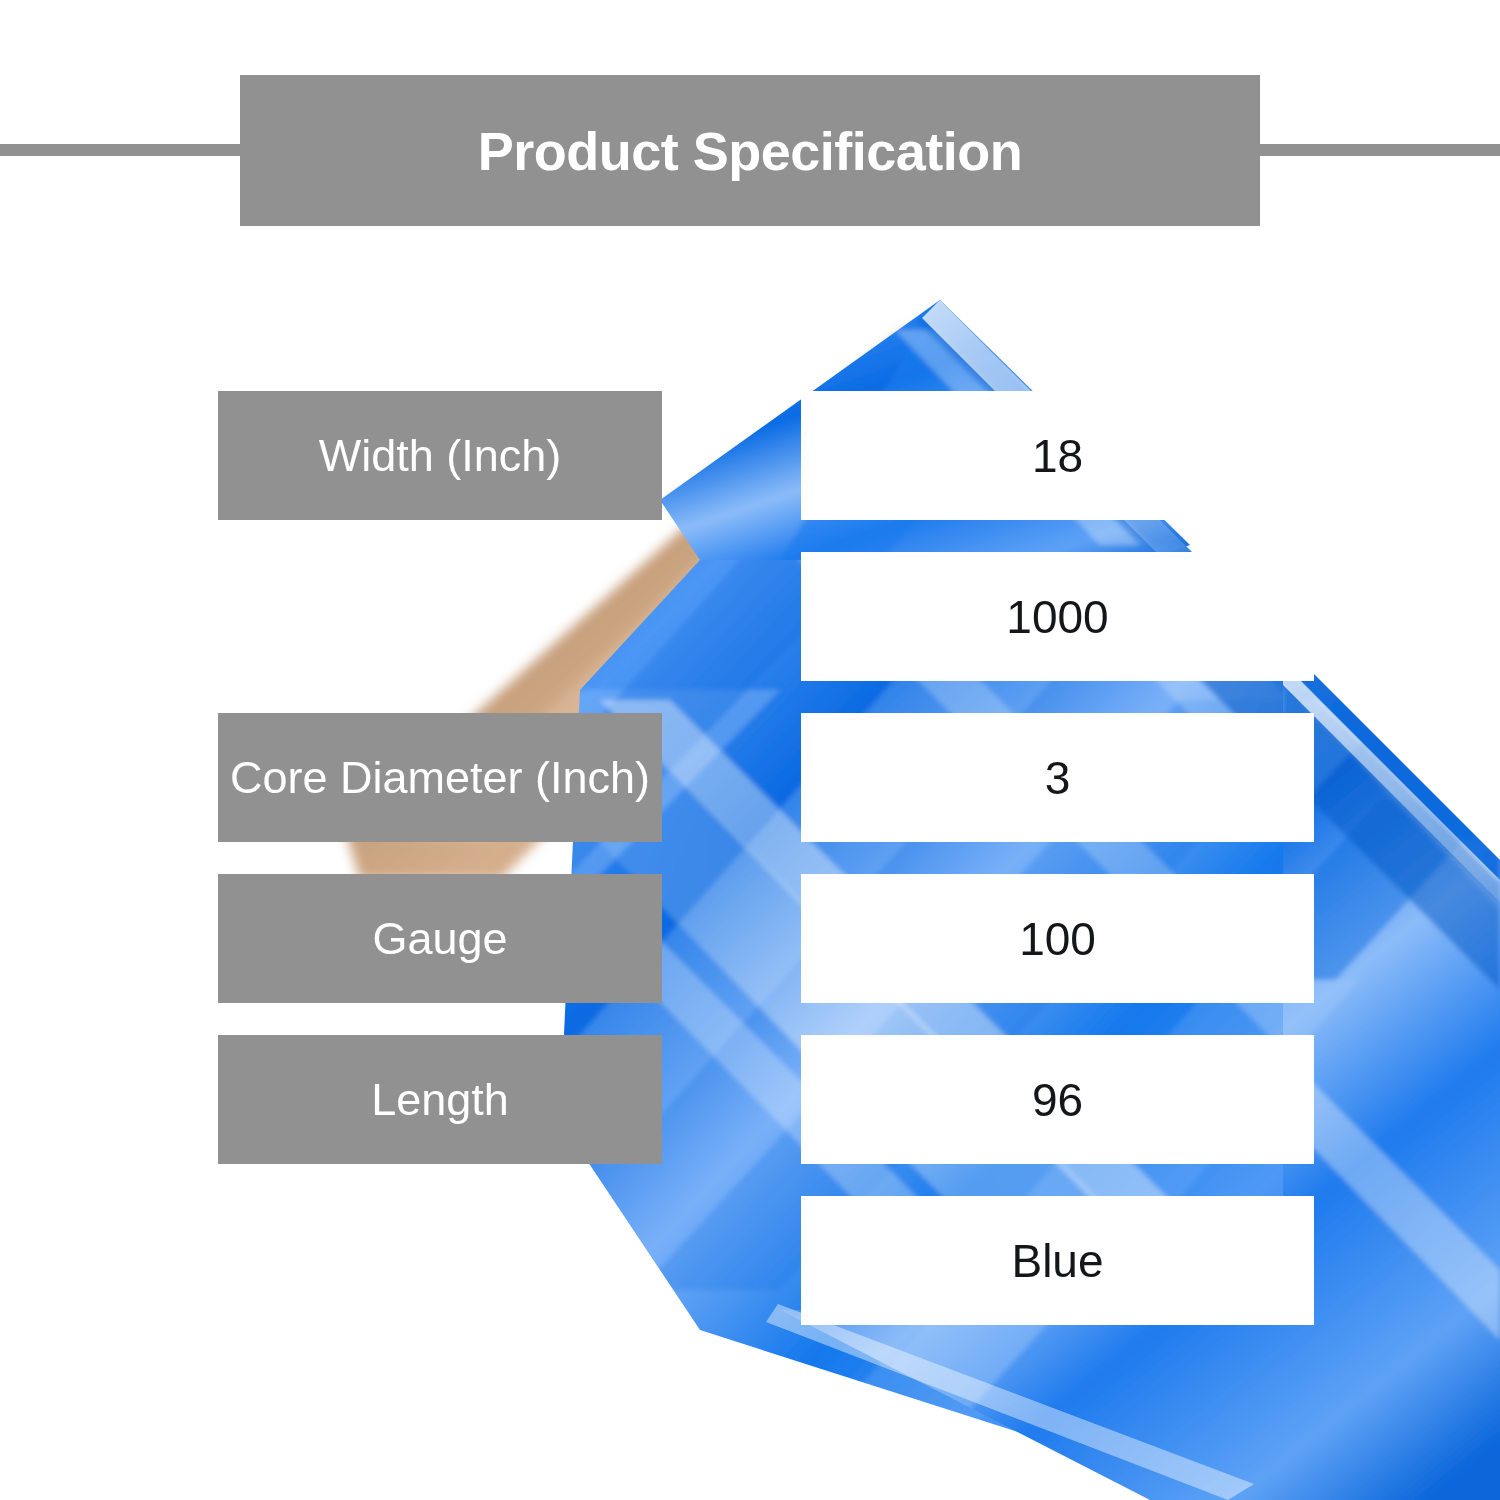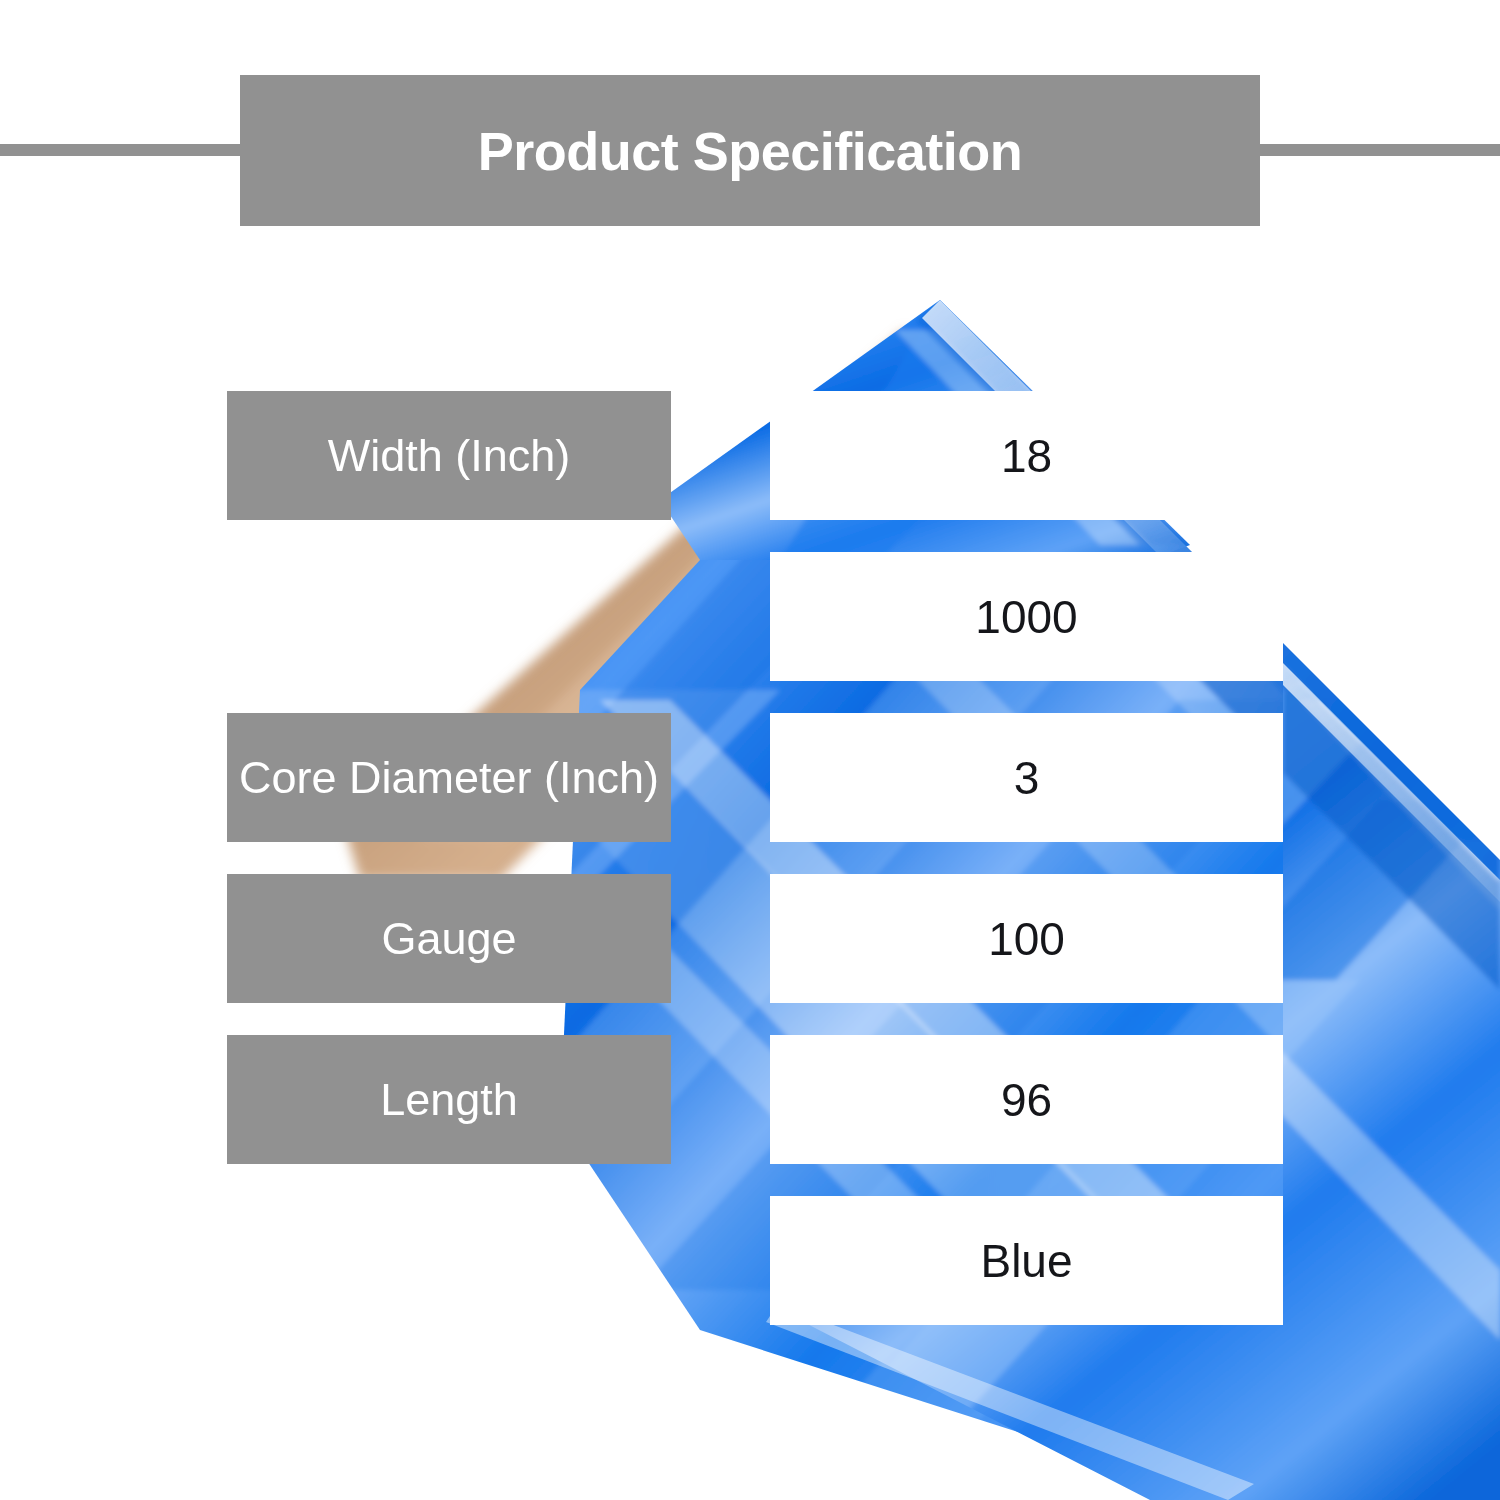--- a/index.html
+++ b/index.html
@@ -30,34 +30,34 @@
     font-weight:bold;
     letter-spacing:-0.5px;
     line-height:1;
     white-space:nowrap;
   }
 
   
   #spec-table{position:absolute;left:0;top:0;width:1500px;height:1500px;}
   .spec-row{position:absolute;left:0;width:1500px;height:129px;}
   .label-cell{
-    position:absolute;left:227px;top:0;width:444px;height:129px;
+    position:absolute;left:218px;top:0;width:444px;height:129px;
     background:#919191;
     display:flex;align-items:center;justify-content:center;
     text-align:center;
     box-sizing:border-box;padding:0 8px;
   }
   .label-text{
     color:#ffffff;
     font-size:45px;
     line-height:1.02;
     font-weight:400;
   }
   .value-cell{
-    position:absolute;left:770px;top:0;width:513px;height:129px;
+    position:absolute;left:801px;top:0;width:513px;height:129px;
     background:#ffffff;
     display:flex;align-items:center;justify-content:center;
   }
   .value-text{
     color:#15161a;
     font-size:46px;
     line-height:1;
     font-weight:400;
   }
 </style>

